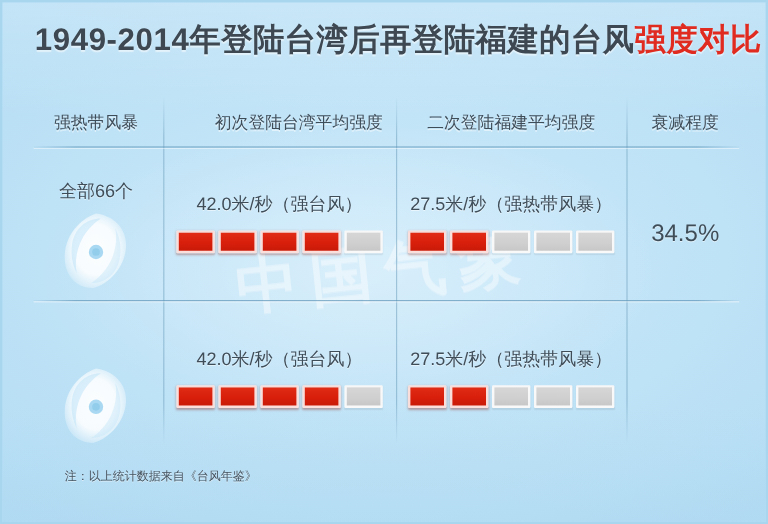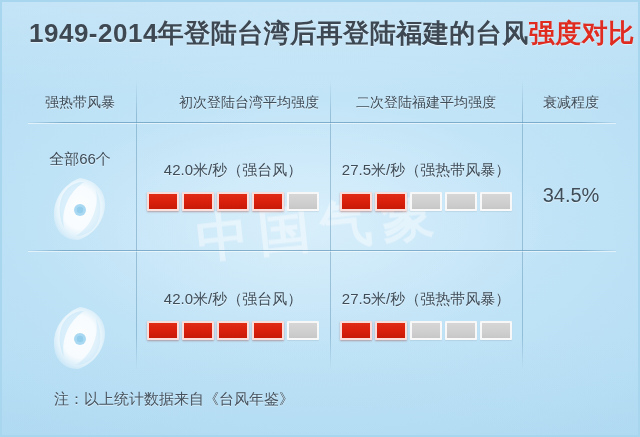--- a/index.html
+++ b/index.html
@@ -101,21 +101,21 @@
     box-shadow:0 1px 1px rgba(120,140,150,.18);
   }
 
   
   .cyclone{position:relative;width:64px;height:70px;}
   .cyclone svg{display:block;width:64px;height:70px;}
 
   
   .note{
     position:absolute;left:52px;top:388px;
-    font-size:15px;color:#46535f;white-space:nowrap;
+    font-size:10px;color:#46535f;white-space:nowrap;
     text-shadow:0 1px 0 rgba(255,255,255,.5);
   }
 </style>
 </head>
 <body>
 
 <div id="page">
 
   <div class="watermark">中国气象</div>
 

